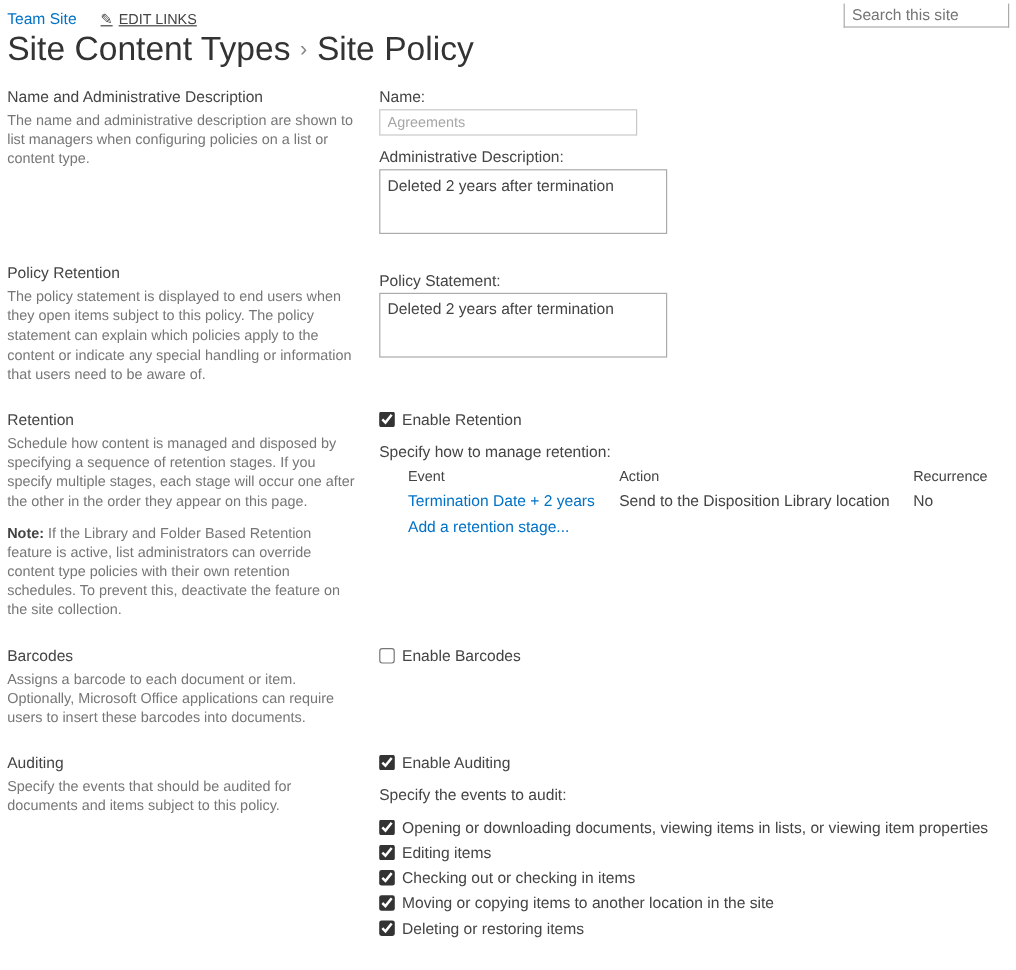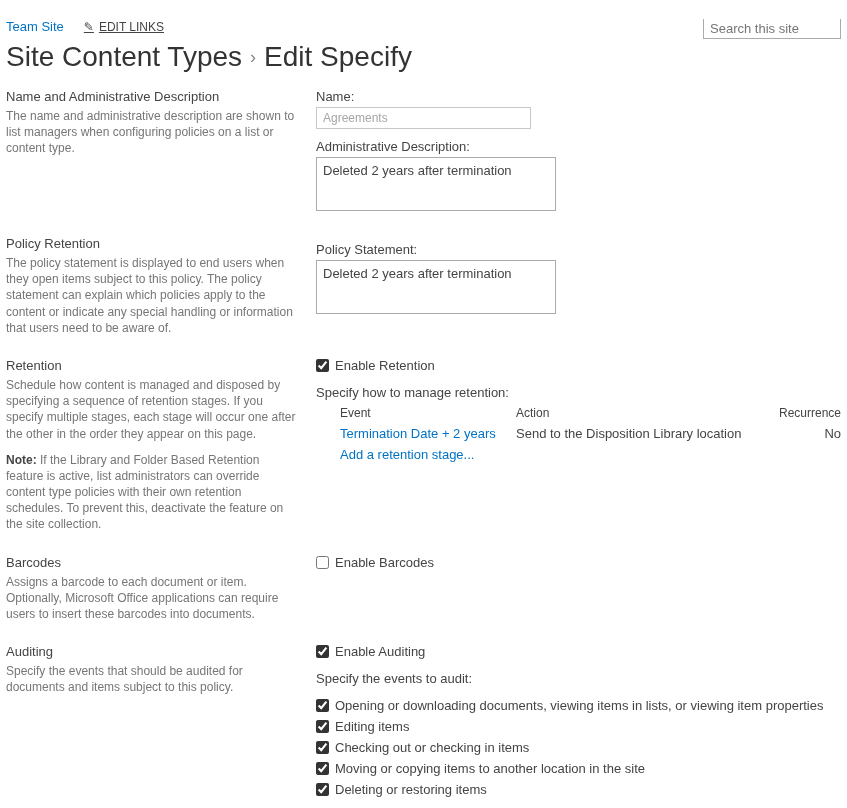--- a/index.html
+++ b/index.html
@@ -6,23 +6,22 @@
     body {
       font-family: "Segoe UI", Arial, sans-serif;
       font-size: 13px;
       color: #444;
       background: #fff;
       width: 847px;
     }
     .top-bar {
       display: flex;
       justify-content: space-between;
-      align-items: flex-start;
+      align-items: flex-end;
       padding: 3px 6px 0 6px;
-      margin-top: 16px;
     }
     .top-left { display: flex; align-items: center; gap: 20px; }
     .team-site-link { color: #0072c6; font-size: 13px; text-decoration: none; }
     .edit-links { color: #444; font-size: 12px; display: flex; align-items: center; gap: 5px; }
     .pencil-icon { font-size: 12px; }
     .search-box {
       border: 1px solid #ababab;
       border-top: none;
       font-size: 13px;
       padding: 2px 6px;
@@ -71,21 +70,21 @@
     .mt10 { margin-top: 10px; }
     .mt6 { margin-top: 6px; }
     .checkbox-row { display: flex; align-items: center; gap: 6px; margin-bottom: 4px; }
     .checkbox-row input[type=checkbox] { width: 13px; height: 13px; accent-color: #333; }
     .checkbox-row label { font-size: 13px; color: #444; }
     .retention-sub { margin-top: 12px; font-size: 13px; color: #444; }
     .retention-table { margin-top: 6px; width: 100%; }
     .rt-header { display: flex; font-size: 12px; color: #444; }
     .rt-col-event { width: 200px; padding-left: 24px; }
     .rt-col-action { flex: 1; }
-    .rt-col-rec { width: 80px; text-align: right; }
+    .rt-col-rec { width: 80px; text-align: left; }
     .rt-row { display: flex; font-size: 13px; margin-top: 6px; }
     .rt-link { color: #0072c6; text-decoration: none; text-align: center; }
     .add-stage { margin-top: 6px; padding-left: 24px; }
     .audit-events { margin-top: 12px; }
     .audit-events .checkbox-row { margin-bottom: 6px; }
   </style>
 </head>
 <body>
 
 <div class="top-bar">
@@ -95,21 +94,21 @@
       <span class="pencil-icon">✎</span>
       <span>EDIT LINKS</span>
     </a>
   </div>
   <input type="text" class="search-box" placeholder="Search this site" style="">
 </div>
 
 <div class="page-title">
   <span>Site Content Types</span>
   <span class="title-caret">›</span>
-  <span>Edit Specify</span>
+  <span>Site Policy</span>
 </div>
 
 <div class="content">
 
   <div class="section">
     <div class="section-left">
       <div class="section-heading">Name and Administrative Description</div>
       <div class="section-desc">The name and administrative description are shown to list managers when configuring policies on a list or content type.</div>
     </div>
     <div class="section-right">

